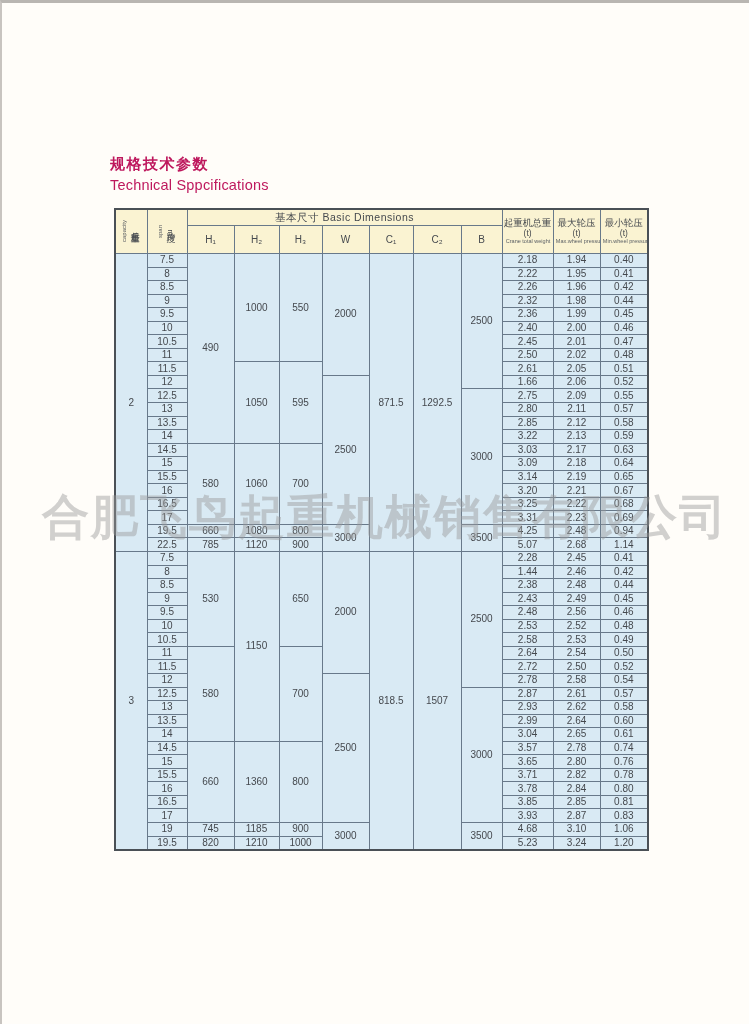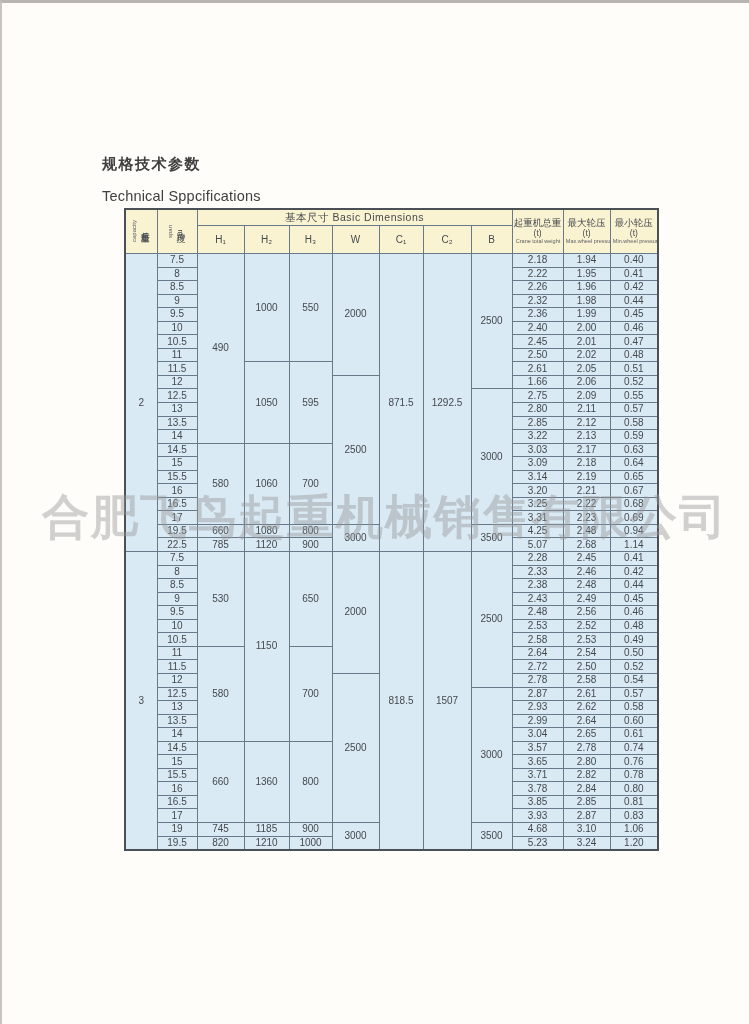--- a/index.html
+++ b/index.html
@@ -3,26 +3,26 @@
 <meta charset="utf-8">
 <style>
   html,body{margin:0;padding:0;}
   body{
     width:749px;height:1024px;position:relative;
     background:#fffdf9;overflow:hidden;
     font-family:"Liberation Sans","DejaVu Sans",sans-serif;
     border-top:3px solid #b9b6b2;border-left:2px solid #c8c4c0;
     box-sizing:border-box;
   }
-  .title-block{position:absolute;left:100px;top:152px;color:#404040;}
+  .title-block{position:absolute;left:108px;top:152px;color:#be185d;}
   .title-zh{font-size:15px;font-weight:bold;letter-spacing:1.5px;}
-  .title-en{font-size:14.5px;margin-top:14px;letter-spacing:0.2px;}
+  .title-en{font-size:14.5px;margin-top:3px;letter-spacing:0.2px;}
 
   table.spec{
-    position:absolute;left:122px;top:205px;
+    position:absolute;left:112px;top:205px;
     border-collapse:collapse;table-layout:fixed;width:533px;
     border:2px solid #4a5056;
     padding-left:31px;
   }
   table.spec th,table.spec td{
     border:1px solid #68798a;text-align:center;vertical-align:middle;
     padding:0;color:#45494e;overflow:hidden;
   }
   table.spec thead th{background:#faf3d2;font-weight:normal;}
   table.spec tbody td{background:#d9eaf4;font-size:10px;height:12.55px;line-height:1;}
@@ -284,21 +284,21 @@
         <td rowspan="9">2000</td>
         <td rowspan="22">818.5</td>
         <td rowspan="22">1507</td>
         <td rowspan="10">2500</td>
         <td>2.28</td>
         <td>2.45</td>
         <td>0.41</td>
       </tr>
       <tr>
         <td>8</td>
-        <td>2.33</td>
+        <td>1.44</td>
         <td>2.46</td>
         <td>0.42</td>
       </tr>
       <tr>
         <td>8.5</td>
         <td>2.38</td>
         <td>2.48</td>
         <td>0.44</td>
       </tr>
       <tr>

